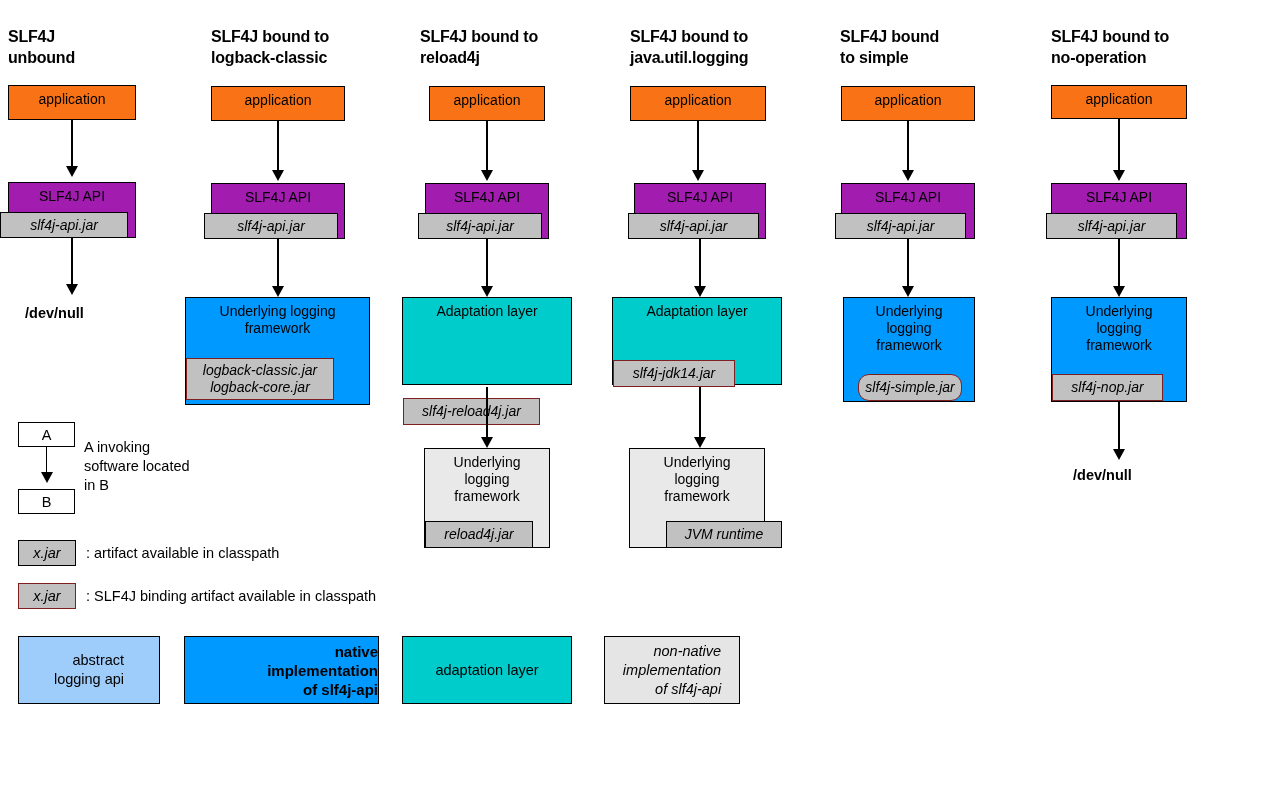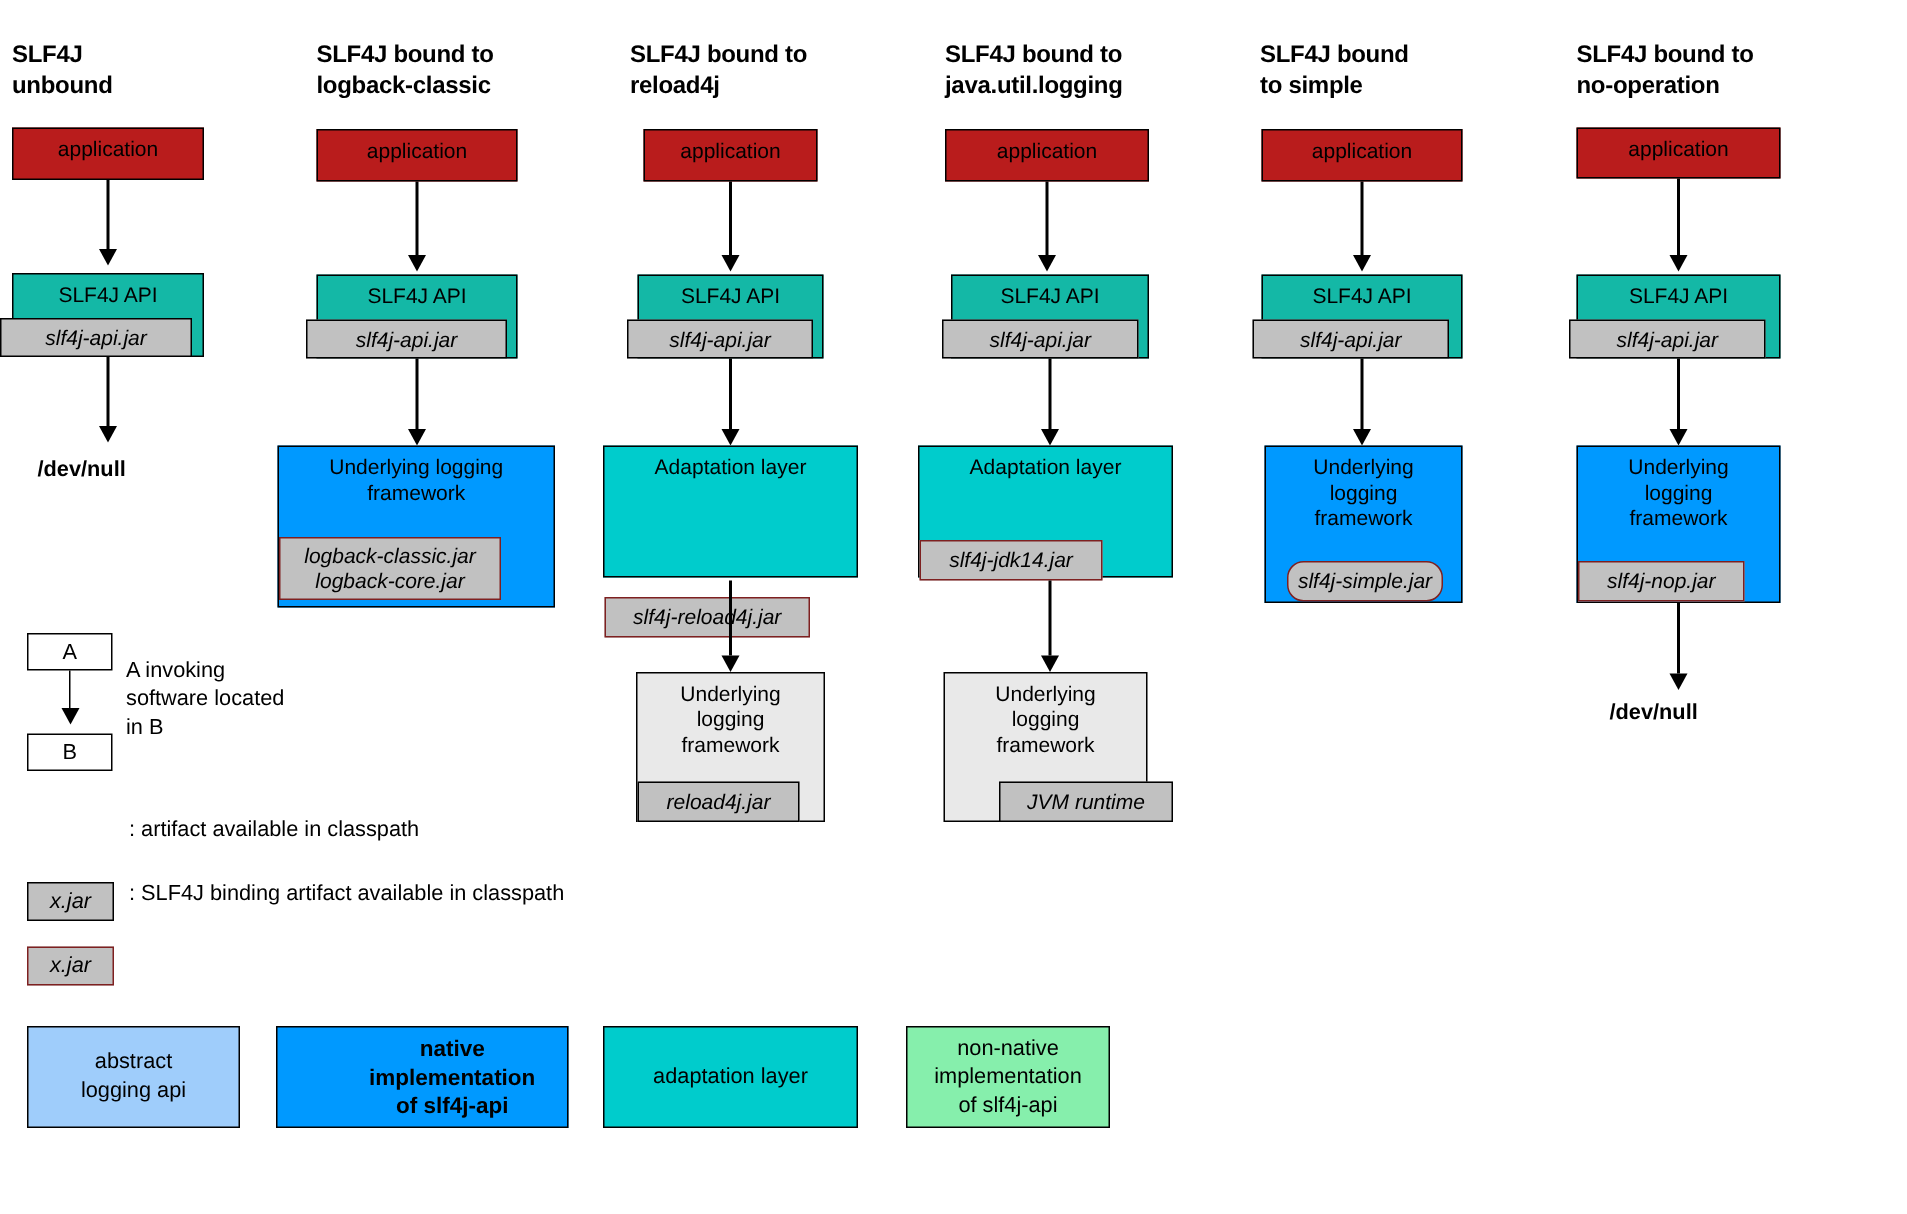--- a/index.html
+++ b/index.html
@@ -16,22 +16,22 @@
   }
 
   .node{
     position:absolute;box-sizing:border-box;border:1.4px solid #000;
     font-size:14px;line-height:17px;text-align:center;
     display:flex;flex-direction:column;align-items:center;justify-content:flex-start;
   }
   .node .cap{
     width:100%;padding-top:5px;white-space:pre-line;
   }
-  .node.green{background:#b91c1c;}
-  .node.lightblue{background:#14b8a6;}
+  .node.green{background:#f97316;}
+  .node.lightblue{background:#a21caf;}
   .node.blue{background:#0099ff;}
   .node.teal{background:#00cccc;}
   .node.grey{background:#e9e9e9;}
 
   .jar{
     position:absolute;box-sizing:border-box;background:#c1c1c1;
     border:1.4px solid #000;
     font-style:italic;font-size:14px;line-height:17px;
     text-align:center;display:flex;flex-direction:column;
     align-items:center;justify-content:center;white-space:pre-line;
@@ -51,27 +51,27 @@
 
   .devnull{
     position:absolute;font-weight:bold;font-size:14.5px;white-space:nowrap;
   }
 
   .legend-text{
     position:absolute;font-size:14.5px;line-height:19px;white-space:pre-line;
   }
   .swatch{
     position:absolute;box-sizing:border-box;border:1.4px solid #000;
-    font-size:14.5px;line-height:19px;text-align:center;
-    display:flex;align-items:center;justify-content:center;white-space:pre-line;margin-top:48px;
+    font-size:14.5px;line-height:19px;text-align:right;
+    display:flex;align-items:center;justify-content:center;white-space:pre-line;
   }
   .swatch.lightblue{background:#9fcdfb;}
   .swatch.blue{background:#0099ff;font-weight:bold;font-size:15px;}
   .swatch.teal{background:#00cccc;}
-  .swatch.grey{background:#86efac;}
+  .swatch.grey{background:#e5e5e5;font-style:italic;}
 
   .ab-box{
     position:absolute;box-sizing:border-box;border:1.4px solid #000;
     background:#fff;font-size:14.5px;text-align:center;
     display:flex;align-items:center;justify-content:center;
   }
 </style>
 </head>
 <body>
 

